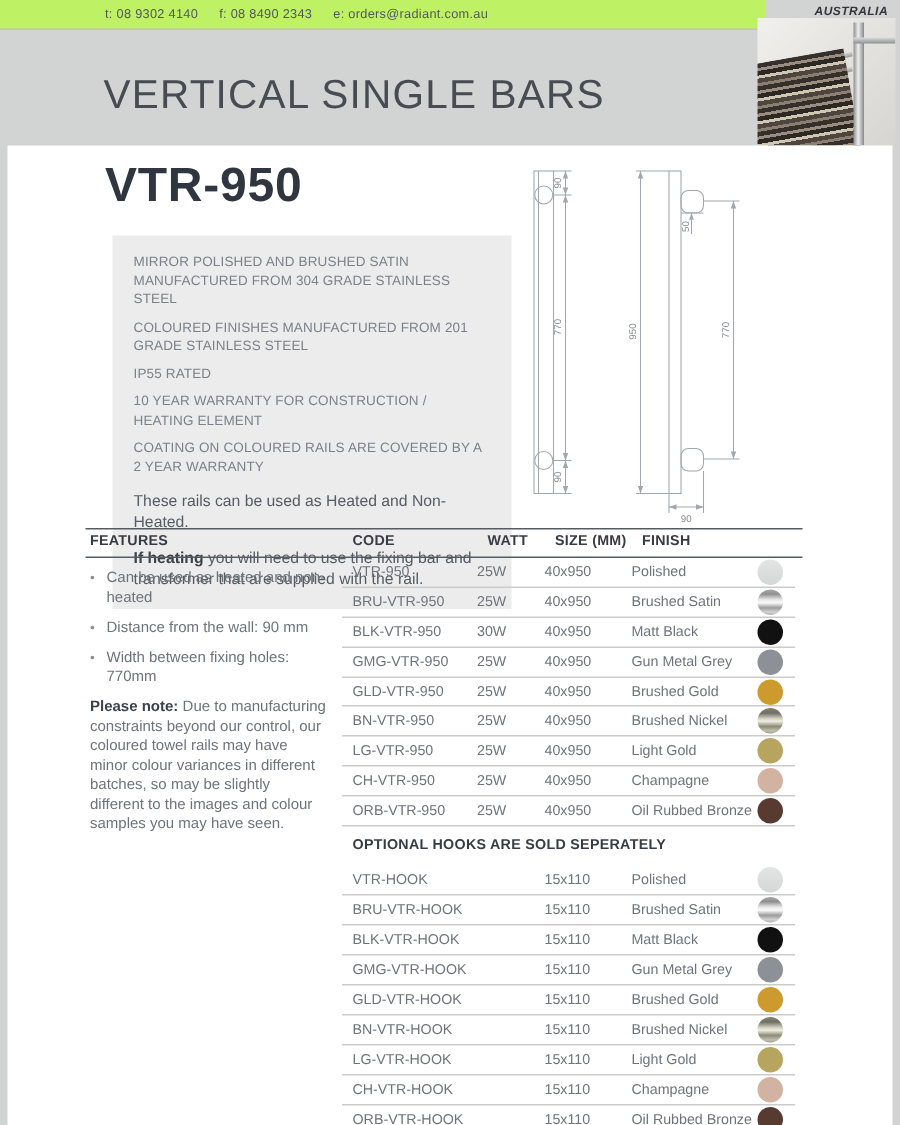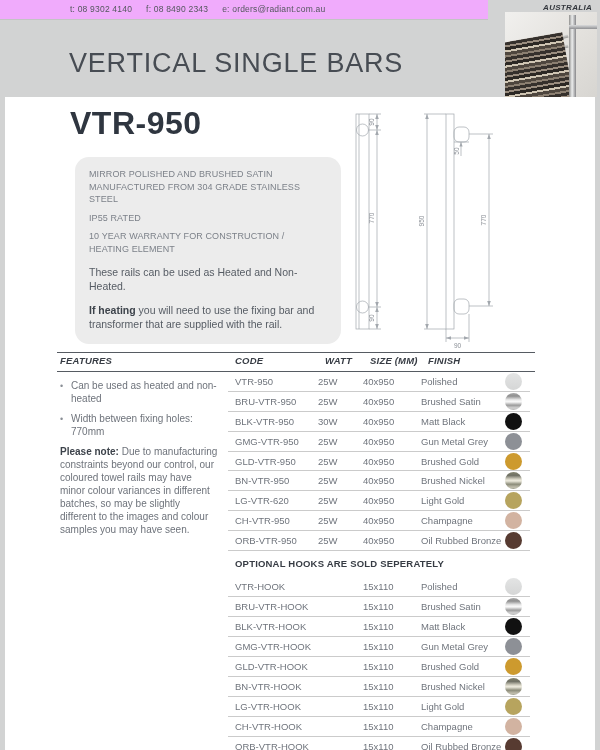--- a/index.html
+++ b/index.html
@@ -1,20 +1,20 @@
 <!DOCTYPE html>
 <html><head>
 <meta charset="utf-8">
 <style>
   html,body{margin:0;padding:0;}
   body{font-family:"Liberation Sans", sans-serif; -webkit-font-smoothing:antialiased;}
   .page{position:relative;width:600px;height:750px;background:#d2d3d3;overflow:hidden;}
 
   
-  .topbar{position:absolute;left:0;top:0;width:488px;height:19px;background:#f0abfc;border-bottom:1px solid #c3c3c4;}
+  .topbar{position:absolute;left:0;top:0;width:488px;height:19px;background:#bef264;border-bottom:1px solid #c3c3c4;padding-left:22px;}
   .contact{position:absolute;left:70px;top:4px;font-size:8.5px;color:#53575d;letter-spacing:.2px;}
   .contact span{margin-right:14px;}
   .country{position:absolute;right:8px;top:3px;font-size:8px;font-weight:700;color:#33373d;letter-spacing:.3px;font-style:italic;}
 
   
   .page-title{position:absolute;left:69px;top:48px;font-size:27px;font-weight:300;color:#474c53;letter-spacing:.8px;}
 
   
   .photo{position:absolute;left:505px;top:12px;width:92px;height:85px;background:linear-gradient(135deg,#f1f0ee 0%,#e3e1dd 55%,#d7d5d1 100%);overflow:hidden;}
   .photo .post{position:absolute;right:21px;top:3px;width:7px;height:82px;background:linear-gradient(90deg,#8f8f8d,#edeeee 45%,#87878a);}
@@ -23,36 +23,36 @@
   .photo .rail.r1{left:2px;top:30px;}
   .photo .rail.r2{left:2px;top:40px;}
   .photo .towels{position:absolute;left:-8px;top:26px;width:72px;height:72px;transform:rotate(-10deg);
     background:repeating-linear-gradient(180deg,#35302c 0 3px,#9a8d7f 3px 5px,#2c2824 5px 8px,#cfc5b3 8px 10px,#4e463e 10px 13px,#8b7f71 13px 15px);}
 
   
   .card{position:absolute;left:5px;top:97px;width:590px;height:653px;background:#ffffff;overflow:hidden;}
 
   .product-name{position:absolute;left:65px;top:8px;font-size:32px;font-weight:600;color:#2f3640;letter-spacing:.5px;}
 
-  .infobox{position:absolute;left:70px;top:60px;width:266px;box-sizing:border-box;padding:11px 18px 13px 14px;background:#ececec;border-radius:14px;}
+  .infobox{position:absolute;left:70px;top:60px;width:266px;box-sizing:border-box;padding:11px 18px 13px 14px;background:#ececec;}
   .spec-line{font-size:9px;line-height:12.5px;color:#7c8189;letter-spacing:.1px;margin-bottom:6px;}
   .usage{font-size:10.5px;line-height:14px;color:#565c64;margin-top:10px;}
   .usage b{color:#3d434b;}
 
   
   .diagram{position:absolute;left:336px;top:5px;}
   .diagram line,.diagram rect,.diagram circle{stroke:#a2a7ad;stroke-width:.7;fill:none;}
   .diagram text{font-size:6.5px;fill:#888d94;stroke:none;}
   .diagram .arr{fill:#a2a7ad;stroke:none;}
 
   
   .rule{position:absolute;height:1px;background:#565b62;}
   .rule.top{left:52px;top:255px;width:478px;}
   .rule.under{left:52px;top:274px;width:478px;}
-  .colhead{position:absolute;top:258px;font-size:9.5px;font-weight:700;color:#373c44;letter-spacing:.2px;font-style:italic;}
+  .colhead{position:absolute;top:258px;font-size:9.5px;font-weight:700;color:#373c44;letter-spacing:.2px;}
 
   .features-col{position:absolute;left:55px;top:282px;width:158px;font-size:10px;line-height:13px;color:#6e737b;}
   .feat-item{display:flex;margin-bottom:7px;}
   .feat-item .bullet{width:11px;flex:none;color:#8a8f96;}
   .feat-item .bullet::before{content:"\2022";font-size:9px;}
   .feat-note{margin-top:1px;}
   .feat-note b{color:#3d434b;}
 
   .dtable{position:absolute;left:223px;width:302px;}
   .dtable.rails{top:275px;}
@@ -101,22 +101,24 @@
     <div class="post"></div>
     <div class="hook"></div>
   </div>
 
   <div class="card">
 
     <div class="product-name">VTR-950</div>
 
     <div class="infobox">
       <div class="spec-line">MIRROR POLISHED AND BRUSHED SATIN MANUFACTURED FROM 304 GRADE STAINLESS STEEL</div>
+      <div class="spec-line">COLOURED FINISHES MANUFACTURED FROM 201 GRADE STAINLESS STEEL</div>
       <div class="spec-line">IP55 RATED</div>
       <div class="spec-line">10 YEAR WARRANTY FOR CONSTRUCTION / HEATING ELEMENT</div>
+      <div class="spec-line">COATING ON COLOURED RAILS ARE COVERED BY A 2 YEAR WARRANTY</div>
       <div class="usage">These rails can be used as Heated and Non-Heated.</div>
       <div class="usage"><b>If heating</b><span> you will need to use the fixing bar and transformer that are supplied with the rail.</span></div>
     </div>
 
     <svg class="diagram" width="192" height="250" viewBox="0 0 192 250">
 
       <rect x="15" y="12" width="13" height="215"></rect>
       <line x1="18" y1="12" x2="18" y2="227"></line>
       <circle cx="21.5" cy="28" r="6"></circle>
       <circle cx="21.5" cy="205" r="6"></circle>
@@ -174,20 +176,24 @@
     <div class="colhead" style="left:423px">FINISH</div>
     <div class="rule under"></div>
 
     <div class="features-col">
       <div class="feat-item">
           <span class="bullet"></span>
           <span>Can be used as heated and non-heated</span>
         </div>
       <div class="feat-item">
           <span class="bullet"></span>
+          <span>Distance from the wall: 90 mm</span>
+        </div>
+      <div class="feat-item">
+          <span class="bullet"></span>
           <span>Width between fixing holes: 770mm</span>
         </div>
       <div class="feat-note"><b>Please note:</b><span> Due to manufacturing constraints beyond our control, our coloured towel rails may have minor colour variances in different batches, so may be slightly different to the images and colour samples you may have seen.</span></div>
     </div>
 
     <div class="dtable rails" id="rails-mount">
   <div class="trow">
     <span class="c-code">VTR-950</span>
     <span class="c-watt">25W</span>
     <span class="c-size">40x950</span>
@@ -229,21 +235,21 @@
 
   <div class="trow">
     <span class="c-code">BN-VTR-950</span>
     <span class="c-watt">25W</span>
     <span class="c-size">40x950</span>
     <span class="c-finish">Brushed Nickel</span>
     <span class="c-swatch sw-brushed-nickel"></span>
   </div>
 
   <div class="trow">
-    <span class="c-code">LG-VTR-620</span>
+    <span class="c-code">LG-VTR-950</span>
     <span class="c-watt">25W</span>
     <span class="c-size">40x950</span>
     <span class="c-finish">Light Gold</span>
     <span class="c-swatch sw-light-gold"></span>
   </div>
 
   <div class="trow">
     <span class="c-code">CH-VTR-950</span>
     <span class="c-watt">25W</span>
     <span class="c-size">40x950</span>

